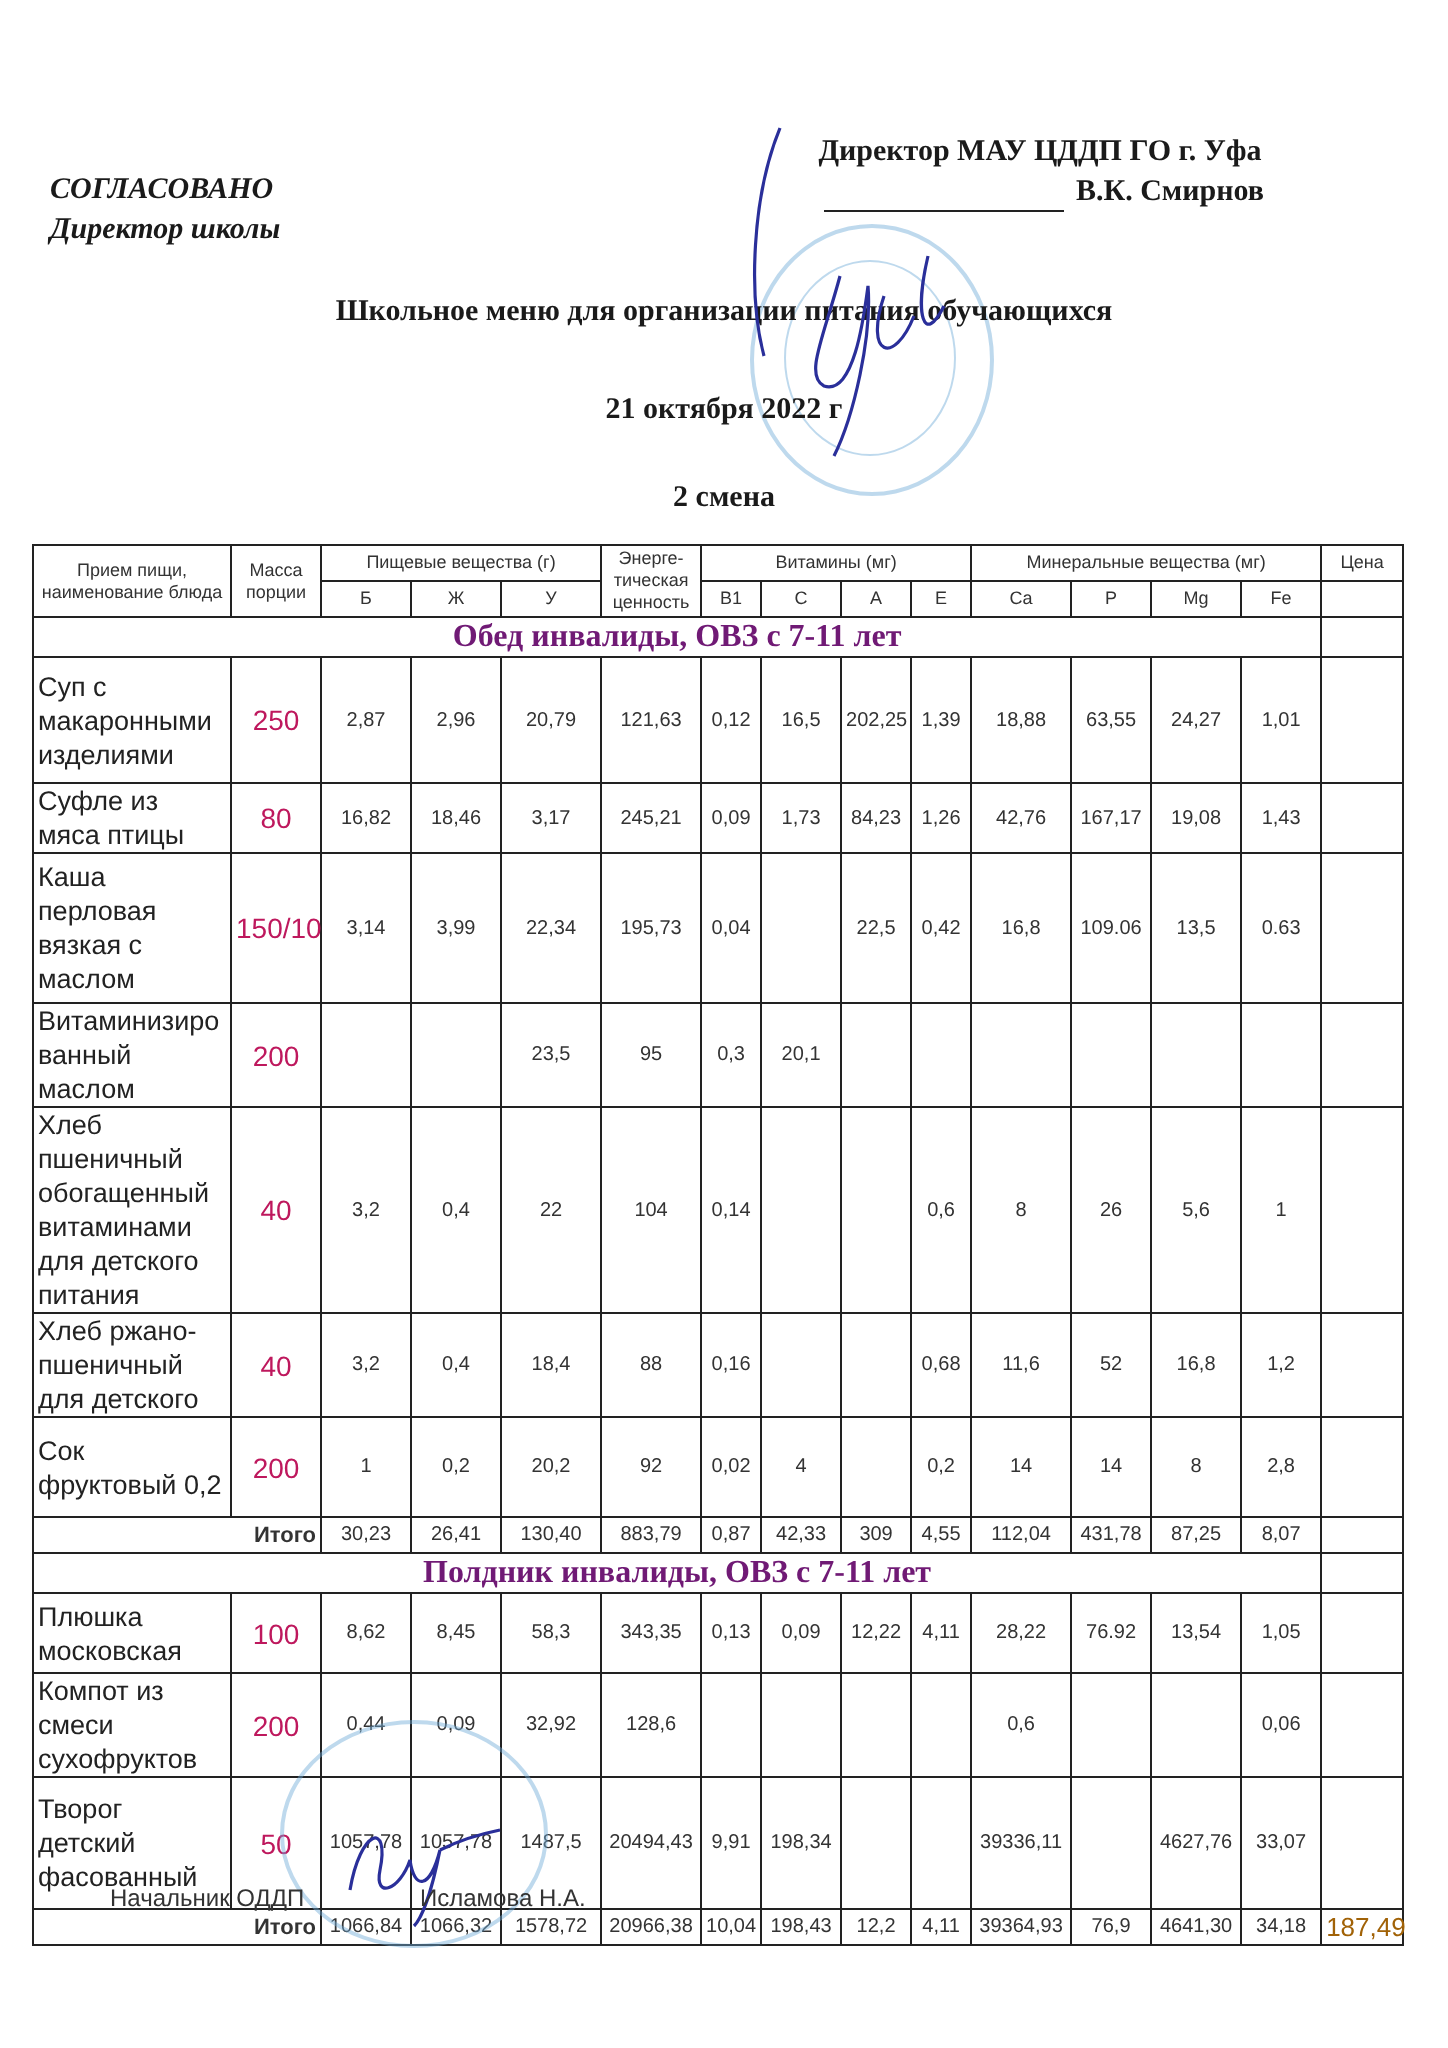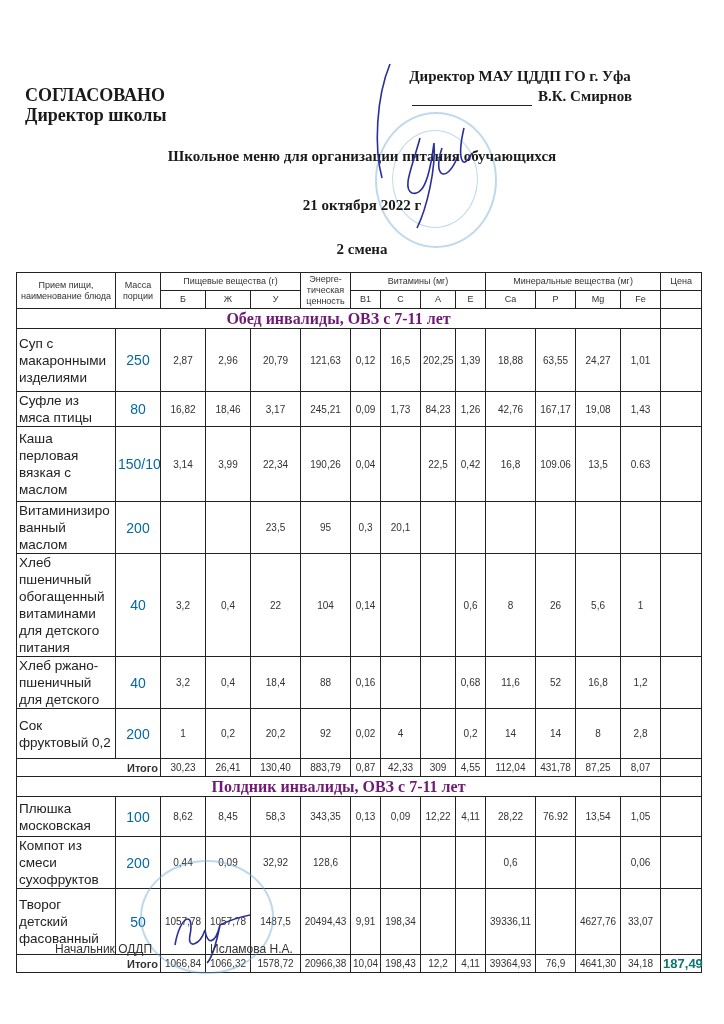--- a/index.html
+++ b/index.html
@@ -1,33 +1,33 @@
 <!DOCTYPE html>
 <html><head>
 <meta charset="utf-8">
 <style>
   html, body { margin:0; padding:0; background:#fff; }
   body { width:724px; height:1024px; position:relative; overflow:hidden; font-family:"Liberation Sans", sans-serif; color:#222; }
   .serif { font-family:"Liberation Serif", serif; font-weight:bold; color:#1a1a1a; }
   .abs { position:absolute; }
-  #agreed { left:25px; top:85px; font-size:18px; line-height:20px; }
+  #agreed { left:25px; top:85px; font-size:15px; line-height:20px;font-style:italic; }
   #approve { left:380px; top:66px; width:280px; font-size:15px; line-height:20px; text-align:center; }
   #approve .line { display:inline-block; width:120px; border-bottom:1px solid #222; height:14px; vertical-align:bottom; margin-right:6px; }
   #title { left:0; width:724px; top:148px; text-align:center; font-size:15px; }
   #date { left:0; width:724px; top:197px; text-align:center; font-size:15px; }
   #shift { left:0; width:724px; top:241px; text-align:center; font-size:15px; }
 
   table.menu { position:absolute; left:16px; top:272px; border-collapse:collapse; table-layout:fixed; width:685px; }
   table.menu td { border:1px solid #222; padding:0 2px; font-size:10px; text-align:center; vertical-align:middle; color:#333; }
   table.menu td.name { text-align:left; font-size:13.5px; line-height:17px; color:#222; padding-left:2px; }
-  table.menu td.mass { font-size:14px; color:#0369a1; }
+  table.menu td.mass { font-size:14px; color:#be185d; }
   table.menu .hdr td { font-size:9px; line-height:11px; color:#333; height:17px; }
   table.menu td.section { font-family:"Liberation Serif", serif; font-weight:bold; font-size:16px; color:#701a75; height:19px; border-right:1px solid #222; }
   table.menu td.total-label { text-align:right; font-weight:bold; font-size:11px; padding-left:3px; }
-  table.menu td.price-total { font-size:13px; font-weight:bold; color:#0f766e;margin-top:13px; }
+  table.menu td.price-total { font-size:13px; font-weight:normal; color:#a16207;margin-top:13px; }
 
   #footer-role { left:55px; top:942px; font-size:12px; color:#333; }
   #footer-name { left:210px; top:942px; font-size:12px; color:#333; }
   .stamp { position:absolute; border-radius:50%; border:2px solid rgba(110,170,215,0.45); }
   .stamp.inner { border-width:1px; }
   svg.sig { position:absolute; pointer-events:none; }
 </style>
 </head>
 <body>
 
@@ -133,21 +133,21 @@
         <td>19,08</td>
         <td>1,43</td>
         <td></td>
       </tr>
       <tr style="height: 75px;">
         <td class="name">Каша перловая вязкая с маслом</td>
         <td class="mass">150/10</td>
         <td>3,14</td>
         <td>3,99</td>
         <td>22,34</td>
-        <td>190,26</td>
+        <td>195,73</td>
         <td>0,04</td>
         <td></td>
         <td>22,5</td>
         <td>0,42</td>
         <td>16,8</td>
         <td>109.06</td>
         <td>13,5</td>
         <td>0.63</td>
         <td></td>
       </tr>

